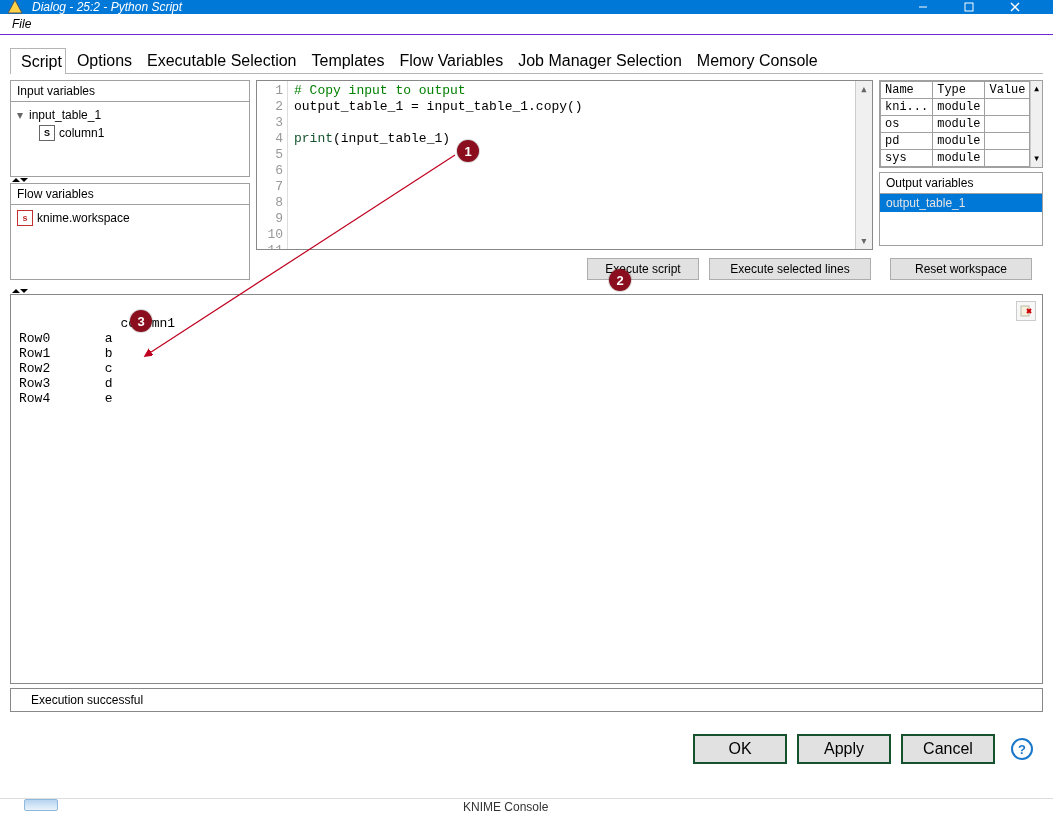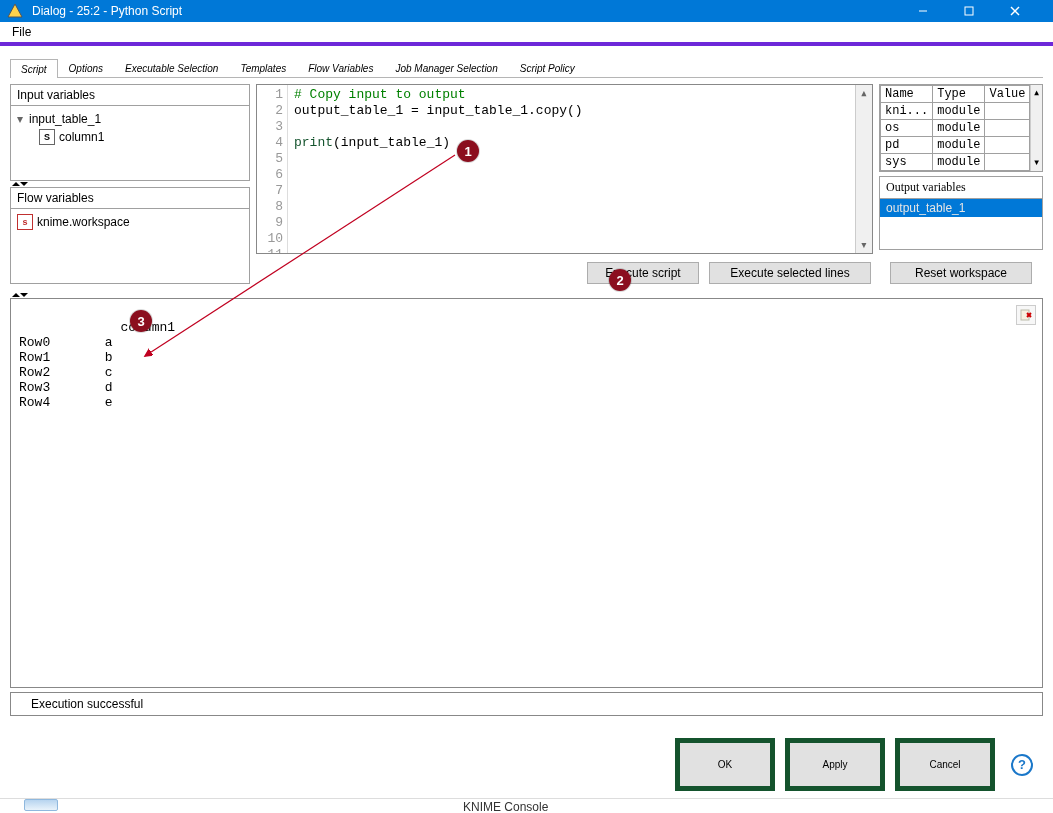--- a/index.html
+++ b/index.html
@@ -12,69 +12,70 @@
   }
   .outer {
     width: 1053px;
     height: 813px;
     position: relative;
     background: #fff;
     overflow: hidden;
   }
   
   .titlebar {
-    height: 22px;
+    height: 14px;
     background: #0078d7;
     color: #fff;
     display: flex;
     align-items: center;
     padding: 0 15px 0 6px;
+    font-style: italic;
   }
   .titlebar .t-icon {
     width: 18px; height: 18px;
     margin-right: 8px;
     display:flex;align-items:center;justify-content:center;
   }
   .titlebar .t-text {
     flex: 1 1 auto;
     font-size: 12px;
   }
   .win-btns { display: flex; height: 100%;}
   .win-btn {
     width: 46px;
     display: flex; align-items: center; justify-content: center;
     color: #fff;
   }
   .menubar {
     height: 20px;
-    border-bottom: 4px solid #6d28d9;
+    border-bottom: 1px solid #6d28d9;
     padding: 0 8px;
     display:flex;align-items:center;
     font-size:12px;
+    font-style:italic;
   }
   .menubar span { padding: 0 4px; }
   
   .dialog-body {
     padding: 8px 10px 10px 10px;
   }
   
   .tabs {
     display: flex;
     border-bottom: 1px solid #b5b5b5;
     margin: 4px 0 6px 0;
   }
   .tab {
-    padding: 4px 10px 3px 10px;
-    font-size: 10px;
+    padding: 4px 3px 3px 10px;
+    font-size: 16px;
     border-top: 1px solid transparent;
     border-left: 1px solid transparent;
     border-right: 1px solid transparent;
     position: relative;
     color:#000;
-    font-style:italic;
   }
   .tab.active {
     border-top: 1px solid #b5b5b5;
     border-left: 1px solid #b5b5b5;
     border-right: 1px solid #b5b5b5;
     background: #fff;
     top: 1px;
   }
   
   .upper {
@@ -205,21 +206,21 @@
   .vars-grid .vs {
     width:16px;border-left:1px solid #ccc;background:#f0f0f0;
     display:flex;flex-direction:column;align-items:center;
   }
   .out-vars {
     border:1px solid #a0a0a0;
     display:flex;flex-direction:column;
     height:74px;
   }
   .ov-title {
-    padding:3px 6px;border-bottom:1px solid #a0a0a0;font-size:12px;font-family:Liberation Serif, serif;
+    padding:3px 6px;border-bottom:1px solid #a0a0a0;font-size:12px;
   }
   .ov-item {
     background:#0078d7;color:#e5e5e5;padding:2px 6px;font-size:12px;
   }
   .reset-wrap { display:flex;justify-content:center; padding-top:8px;}
   
   .console-wrap {
     margin-top: 8px;
     position: relative;
   }
@@ -250,21 +251,21 @@
     font-size:12px;
     background:#fff;
   }
   
   .dlg-btns {
     margin-top:22px;
     display:flex;justify-content:flex-end;gap:10px;align-items:center;
     padding-right:10px;
   }
   .dlg-btn {
-    width:90px;padding:16px 0;background:#e1e1e1;border:5px solid #14532d;text-align:center;font-size:10px;
+    width:90px;padding:4px 0;background:#e1e1e1;border:2px solid #14532d;text-align:center;font-size:16px;
   }
   .help {
     width:18px;height:18px;border:2px solid #1a77c9;border-radius:50%;
     color:#1a77c9;display:flex;align-items:center;justify-content:center;font-weight:bold;font-size:13px;
     margin-left:6px;
   }
   
   .badge {
     position:absolute;
     width:22px;height:22px;border-radius:50%;
@@ -331,21 +332,21 @@
 
   <div class="dialog-body">
 
     <div class="tabs">
       <div class="tab active">Script</div>
       <div class="tab">Options</div>
       <div class="tab">Executable Selection</div>
       <div class="tab">Templates</div>
       <div class="tab">Flow Variables</div>
       <div class="tab">Job Manager Selection</div>
-      <div class="tab">Script Policy</div>
+      <div class="tab">Memory Console</div>
     </div>
 
     <div class="upper">
 
       <div class="left-col">
         <div class="panel">
           <div class="panel-title">Input variables</div>
           <div class="tree">
             <div class="tree-item">
               <span class="tree-toggle">▾</span>

